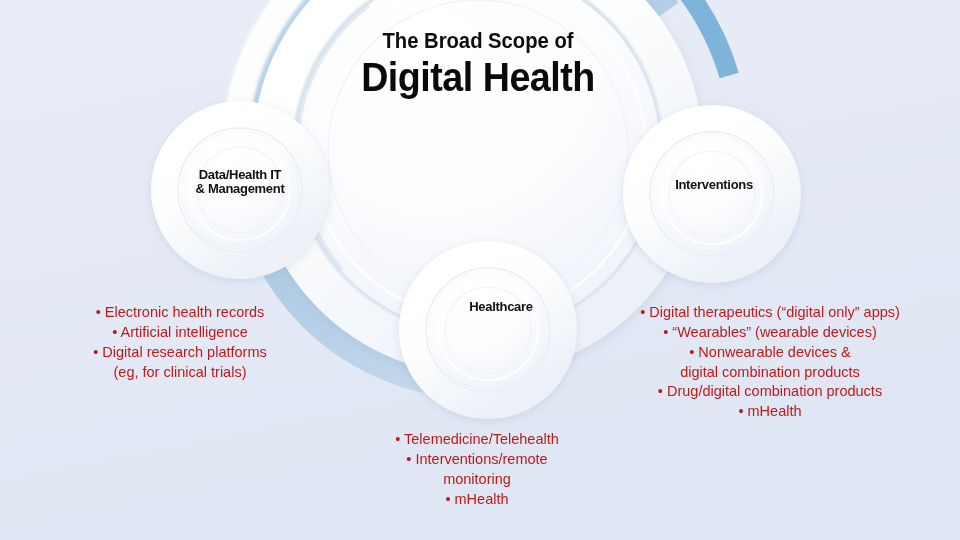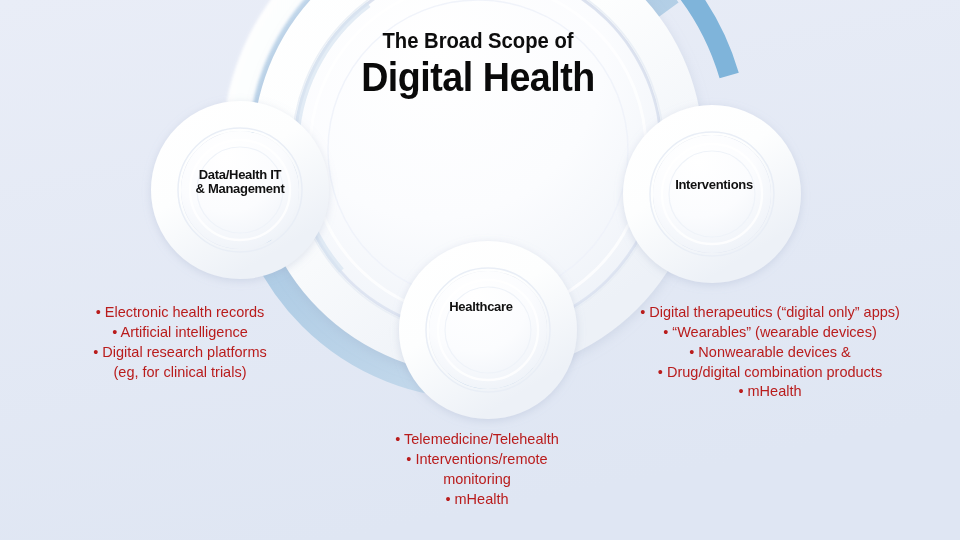--- a/index.html
+++ b/index.html
@@ -35,21 +35,21 @@
   #title-big{
     font-family:"Liberation Sans", sans-serif;
     font-weight:bold;font-size:40px;color:#0a0a0a;
     margin-top:2px;letter-spacing:-0.5px;transform:scaleX(0.94);
     line-height:1.05;
   }
 
   .node-label{font-size:13px;}
   #lbl-data{left:130px;top:168px;width:220px;}
   #lbl-interv{left:621px;top:178px;width:186px;}
-  #lbl-health{left:400px;top:300px;width:162px;}
+  #lbl-health{left:420px;top:300px;width:162px;}
 
   .bullets{
     position:absolute;
     font-family:"Liberation Sans", sans-serif;
     font-size:14.5px;
     color:#b91c1c;
     line-height:1.37;
     text-align:center;
     z-index:5;
   }
@@ -182,20 +182,21 @@
     <div>•   Electronic health records</div>
     <div>•   Artificial intelligence</div>
     <div>•  Digital research platforms</div>
     <div>(eg, for clinical trials)</div>
   </div>
 
   <div class="bullets" id="bul-right">
     <div>•   Digital therapeutics (“digital only” apps)</div>
     <div>•   “Wearables” (wearable devices)</div>
     <div>•   Nonwearable devices &amp;</div>
+    <div>digital combination products</div>
     <div>•   Drug/digital combination products</div>
     <div>•   mHealth</div>
   </div>
 
   <div class="bullets" id="bul-bottom">
     <div>•   Telemedicine/Telehealth</div>
     <div>•   Interventions/remote</div>
     <div>monitoring</div>
     <div>•   mHealth</div>
   </div>

